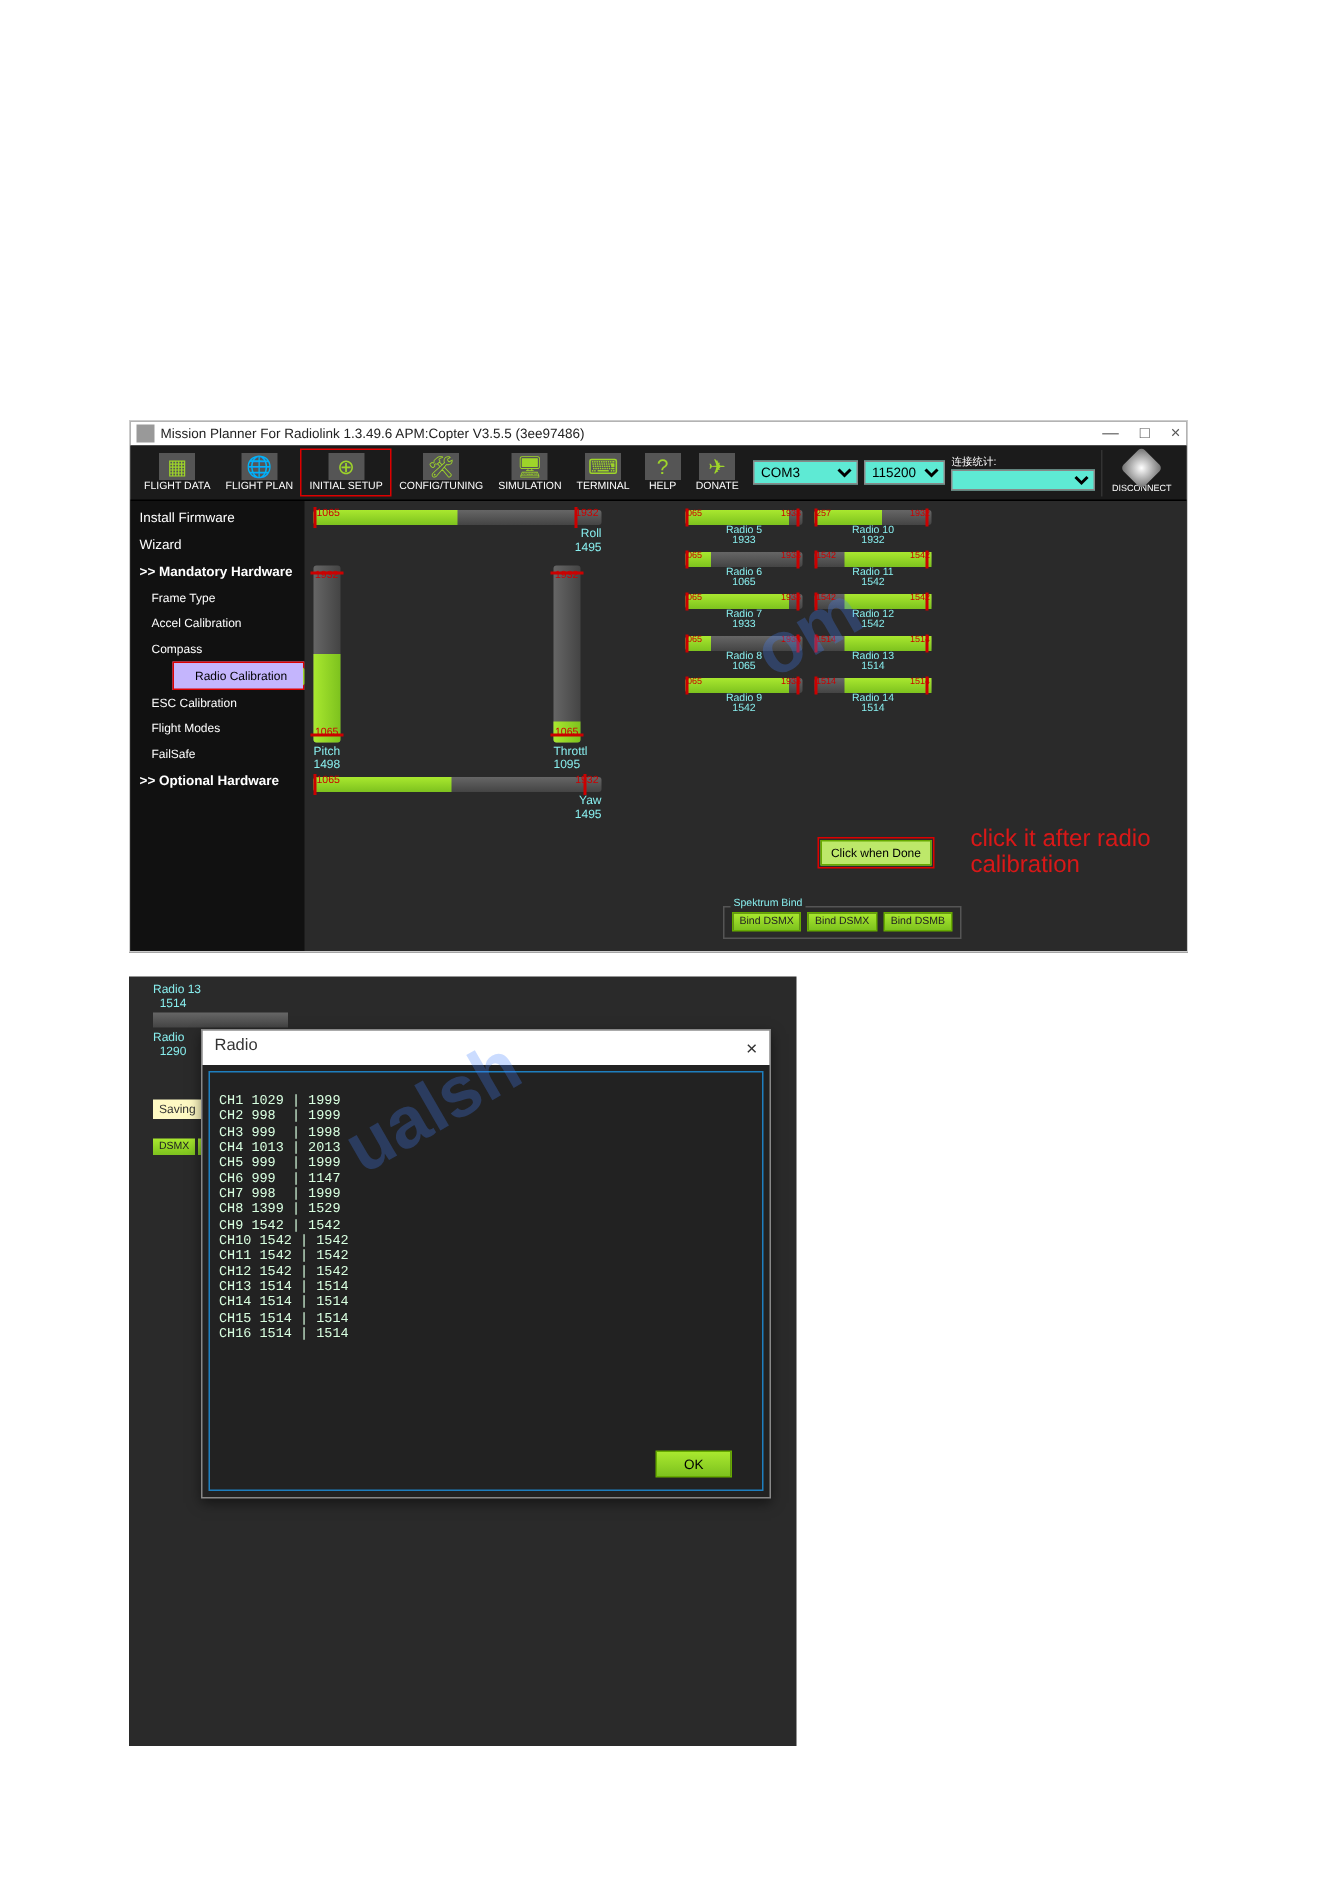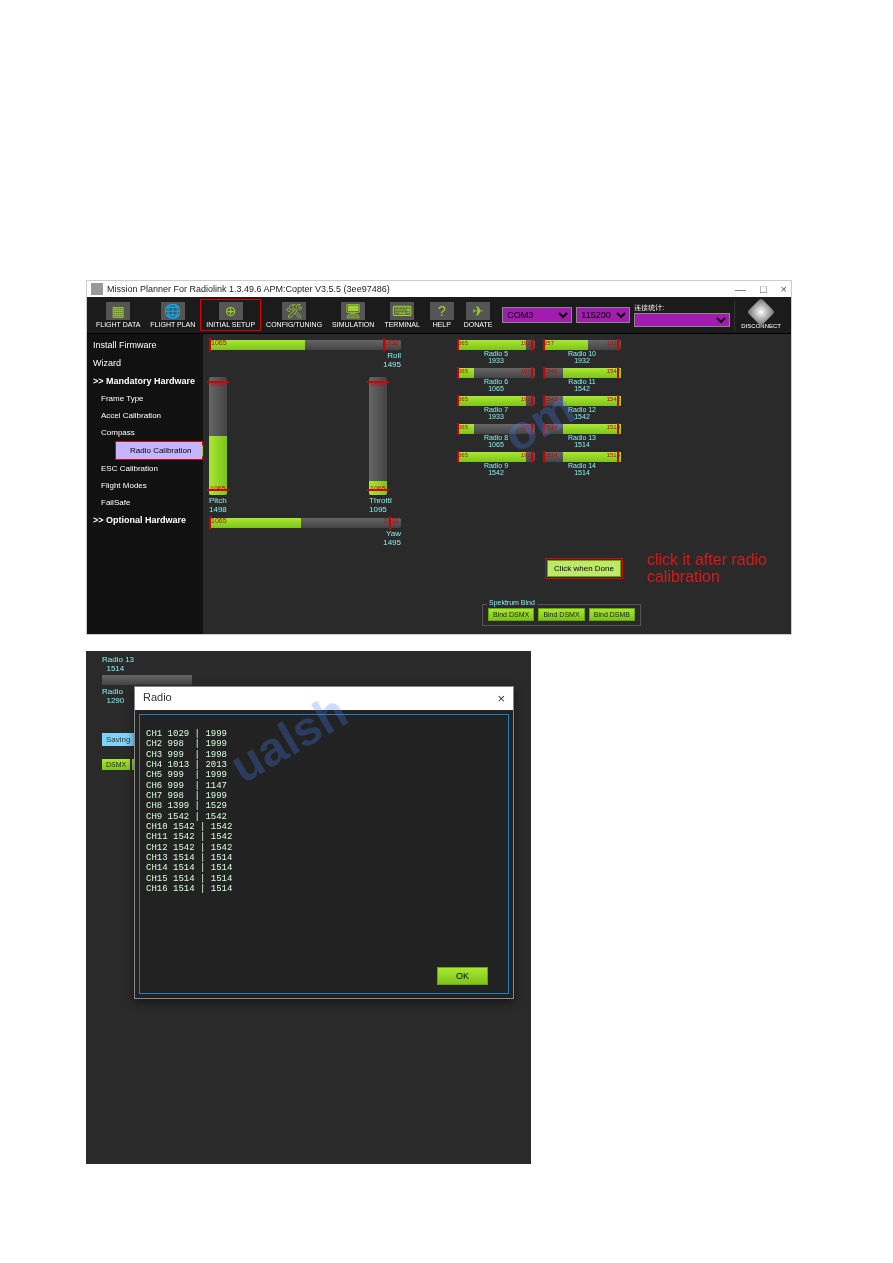--- a/index.html
+++ b/index.html
@@ -11,21 +11,21 @@
 .titlebar { background: #fff; display: flex; align-items: center; padding: 2px 4px; font-size: 9px; color: #222; }
 .titlebar .icon { width: 12px; height: 12px; background: #999; margin-right: 4px; }
 .titlebar .controls { margin-left: auto; display: flex; gap: 14px; color: #555; font-size: 11px; }
 .titlebar .controls span { cursor: default; }
 
 .toolbar { background: #1b1b1b; display: flex; align-items: center; padding: 2px 4px; border-bottom: 1px solid #000; }
 .tool { display: flex; flex-direction: column; align-items: center; padding: 2px 5px; color: #fff; font-size: 7px; position: relative; }
 .tool.active { border: 1.5px solid #d00; }
 .tool .ticon { width: 24px; height: 18px; background: #555; margin-bottom: 1px; display:flex; align-items:center; justify-content:center; color:#9ed42a; font-size:14px; }
 .toolbar .right { margin-left: auto; display: flex; align-items: center; gap: 4px; }
-.toolbar select { font-size: 9px; background: #a21caf; border: 1px solid #888; height: 16px; }
+.toolbar select { font-size: 9px; background: #5eead4; border: 1px solid #888; height: 16px; }
 .toolbar .disc { display:flex; flex-direction:column; align-items:center; color:#fff; font-size:6px; padding:2px 6px; border-left:1px solid #333;}
 .toolbar .disc .plug { width:20px; height:20px; background:radial-gradient(circle,#fff,#666); border-radius:3px; transform:rotate(45deg); margin-bottom:1px;}
 
 .mp-body { display: flex; background: #111; min-height: 300px; }
 .sidebar { width: 116px; background: #111; padding: 2px 0; }
 .sidebar .item { color: #fff; font-size: 9px; padding: 4px 6px; cursor: default; }
 .sidebar .sub { padding-left: 14px; font-size: 8px; }
 .sidebar .hdr { font-weight: bold; font-size: 9px; }
 .sidebar .sel { background: #c4b5fd; color: #000; border: 1.5px solid #d00; position: relative; margin-left: 28px; }
 .sidebar .sel::after { content:''; position:absolute; right:-6px; top:50%; transform:translateY(-50%); border-left:6px solid #9ed42a; border-top:6px solid transparent; border-bottom:6px solid transparent;}
@@ -69,21 +69,21 @@
 .spek-box .sbtn { display:inline-block; background:linear-gradient(to bottom,#a9e82f,#7dc21e); color:#222; font-size:7px; padding:2px 4px; margin:0 1px; border:1px solid #6a0;}
 
 
 .wm { position:absolute; color:rgba(70,130,255,0.28); font-size:48px; font-weight:bold; transform:rotate(-30deg); pointer-events:none; z-index:99;}
 
 
 .bg2 { width: 445px; background:#2a2a2a; position:relative; margin-top:16px; color:#8ee; font-size:8px;}
 .bg2 .inner { padding:4px 6px 4px 16px; }
 .bg2 .partial { color:#8ee; font-size:8px; }
 .bg2 .partbar { width:90px; height:10px; background:linear-gradient(to bottom,#666,#444); margin:2px 0;}
-.bg2 .saving { background:#7dd3fc; color:#333; font-size:8px; padding:2px 4px; display:inline-block; margin-top:10px;}
+.bg2 .saving { background:#fef9c3; color:#333; font-size:8px; padding:2px 4px; display:inline-block; margin-top:10px;}
 .bg2 .bbtn { background:linear-gradient(to bottom,#a9e82f,#7dc21e); color:#222; font-size:7px; padding:2px 4px; display:inline-block; margin-top:4px;}
 
 .dialog { position:absolute; left:48px; top:35px; width:380px; background:#222; border:1px solid #888; box-shadow:0 3px 8px rgba(0,0,0,.5);}
 .dlg-title { background:#fff; padding:4px 8px; font-size:11px; color:#333; display:flex;}
 .dlg-title .x { margin-left:auto; font-size:13px; color:#333;}
 .dlg-body { border:1px solid #1e7fbf; margin:4px; padding:6px; min-height:280px; position:relative;}
 .dlg-body pre { color:#d8ffe0; font-family: "Courier New", monospace; font-size:9px; line-height:1.15; white-space:pre;}
 .ok-btn { position:absolute; bottom:8px; right:20px; background:linear-gradient(to bottom,#a9e82f,#7dc21e); color:#000; font-size:9px; padding:3px 18px; border:1px solid #6a0;}
 
 </style>

